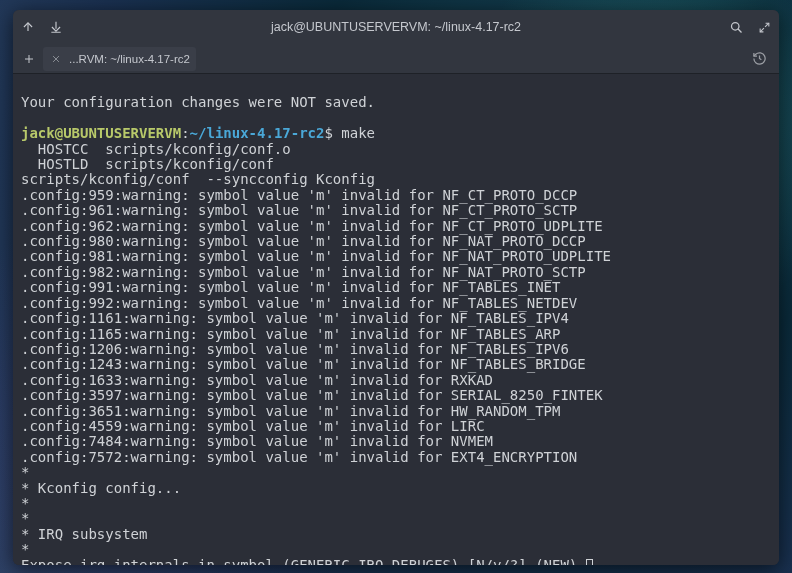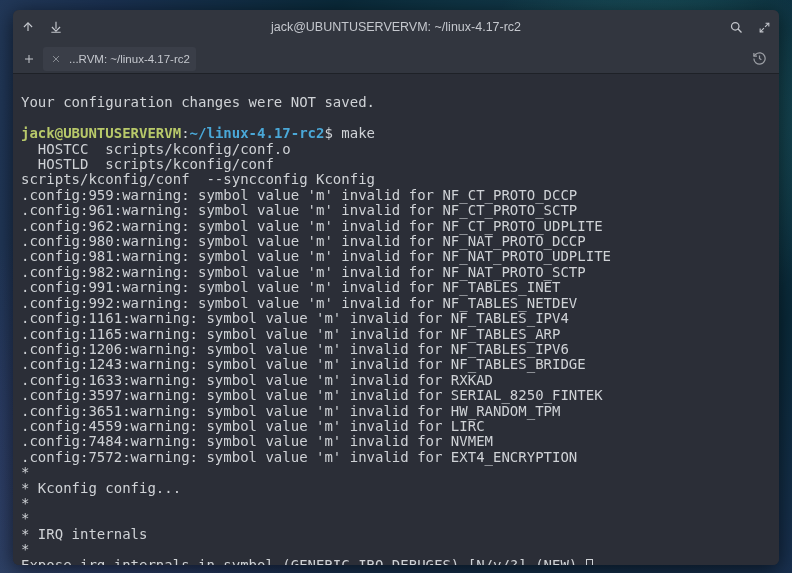--- a/index.html
+++ b/index.html
@@ -136,17 +136,17 @@
 .config:1633:warning: symbol value 'm' invalid for RXKAD
 .config:3597:warning: symbol value 'm' invalid for SERIAL_8250_FINTEK
 .config:3651:warning: symbol value 'm' invalid for HW_RANDOM_TPM
 .config:4559:warning: symbol value 'm' invalid for LIRC
 .config:7484:warning: symbol value 'm' invalid for NVMEM
 .config:7572:warning: symbol value 'm' invalid for EXT4_ENCRYPTION</span>
 <span>*</span>
 <span>* Kconfig config...</span>
 <span>*</span>
 <span>*</span>
-<span>* IRQ internals</span>
+<span>* IRQ subsystem</span>
 <span>*</span>
 <span>Expose irq internals in symbol (GENERIC_IRQ_DEBUGFS) [N/y/?] (NEW) </span><span class="cursor"></span></div>
 
 </div>
 
 </body></html>

